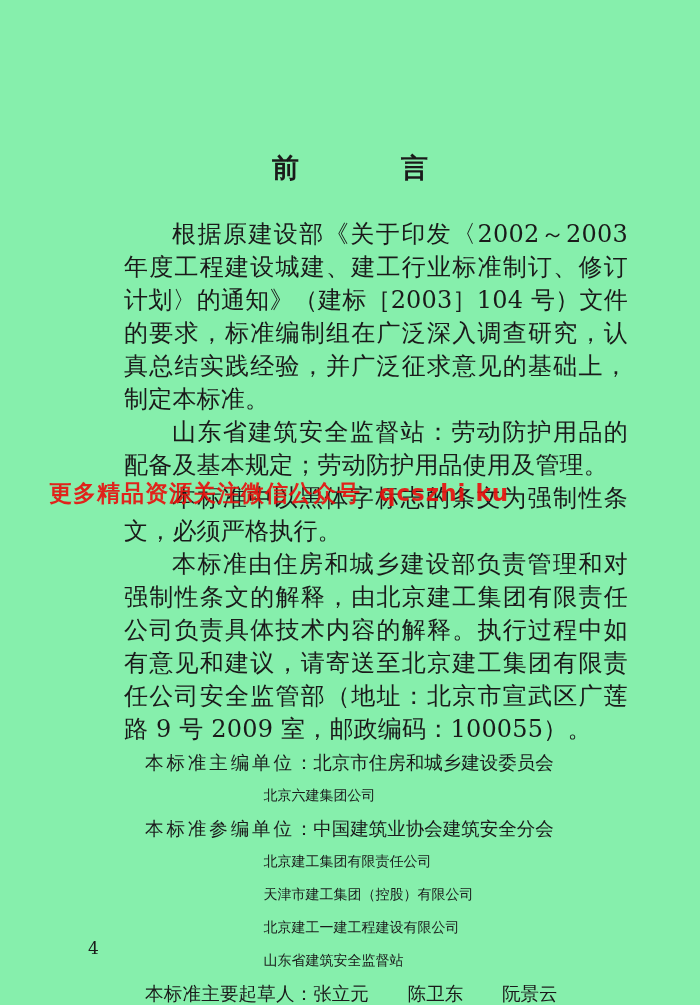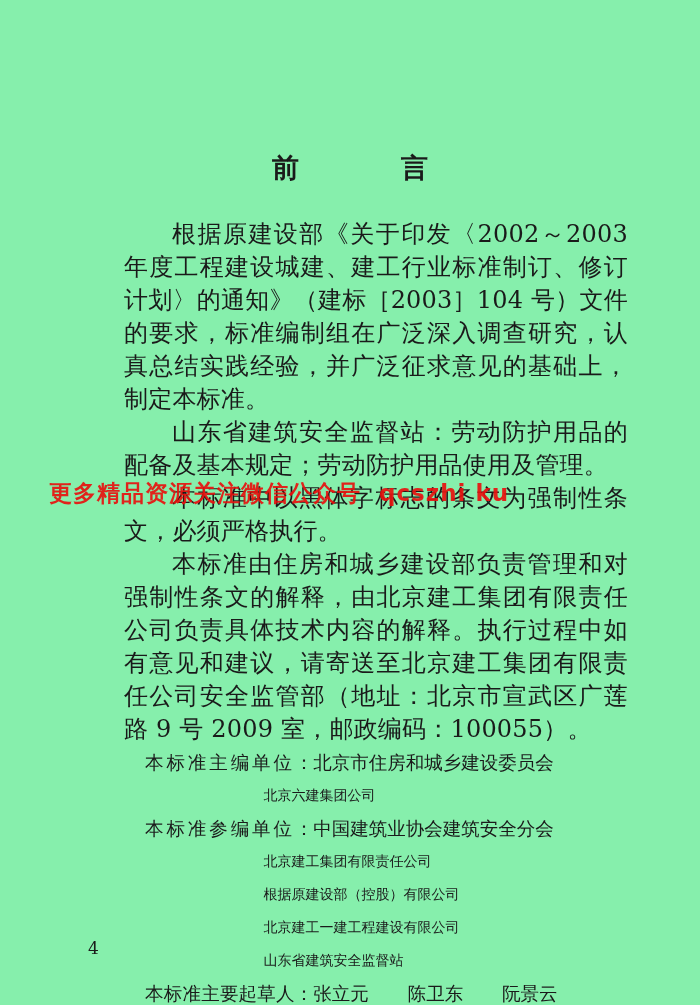--- a/index.html
+++ b/index.html
@@ -155,21 +155,21 @@
         <span>：</span>
       </div>
       <div class="row-values">中国建筑业协会建筑安全分会</div>
     </div>
     <div class="cont-row">
       <div class="row-label"></div>
       <div class="row-values">北京建工集团有限责任公司</div>
     </div>
     <div class="cont-row">
       <div class="row-label"></div>
-      <div class="row-values">根据原建设部（控股）有限公司</div>
+      <div class="row-values">天津市建工集团（控股）有限公司</div>
     </div>
     <div class="cont-row">
       <div class="row-label"></div>
     </div>
     <div class="cont-row">
       <div class="row-label"></div>
       <div class="row-values">北京建工一建工程建设有限公司</div>
     </div>
     <div class="cont-row">
       <div class="row-label"></div>

